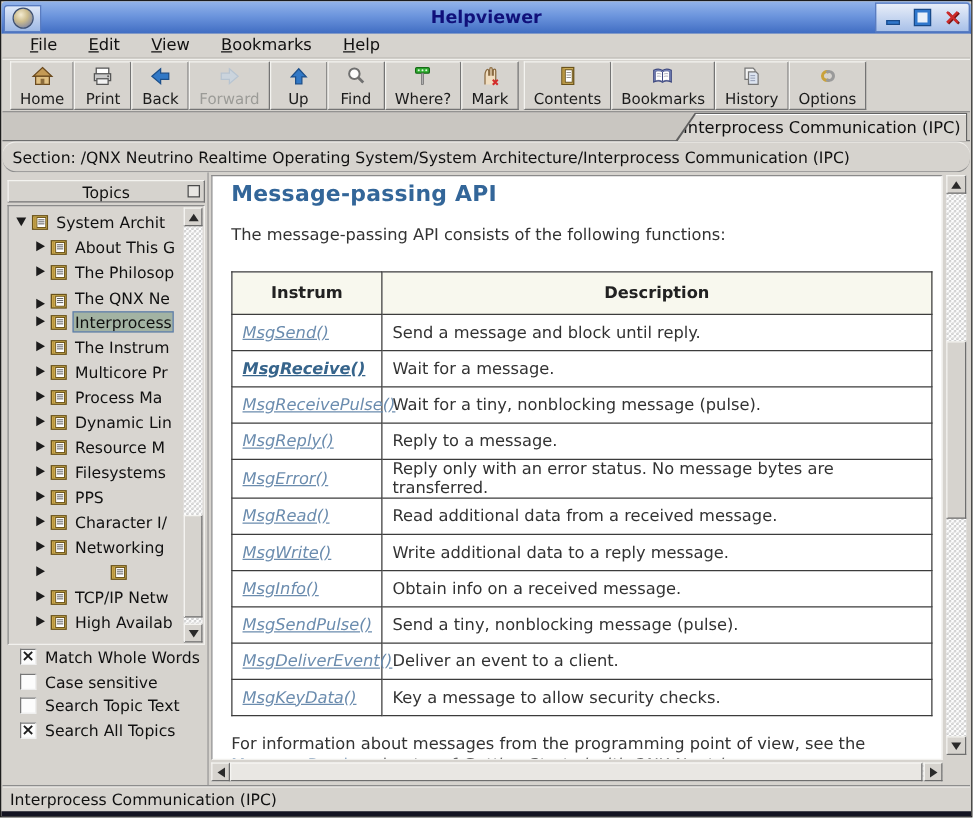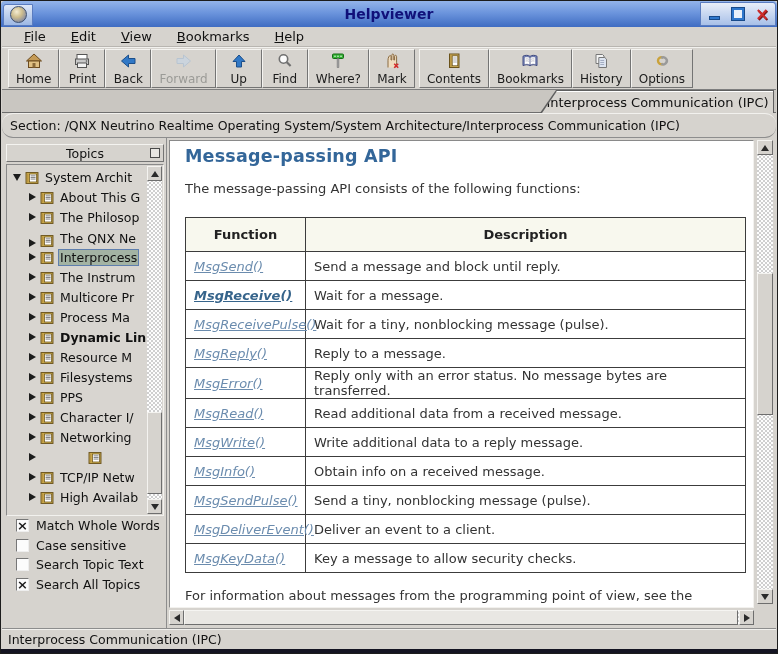--- a/index.html
+++ b/index.html
@@ -392,21 +392,21 @@
             <div class="tree-row" style="padding-left: 22px;">
               <span class="tri right"></span>
               <span class="tree-ico"><svg width="14" height="14" viewBox="0 0 13 13">
                   <rect x="1" y="1.5" width="11" height="10" fill="#e6c75f" stroke="#6a521a"></rect>
                   <rect x="1.8" y="2.3" width="1.6" height="8.4" fill="#b89440"></rect>
                   <rect x="4.2" y="2.8" width="6.6" height="7.4" fill="#fff" stroke="#6a521a" stroke-width="0.7"></rect>
                   <path d="M5.2 4.5h4.6M5.2 6h4.6M5.2 7.5h4.6" stroke="#555" stroke-width="0.7"></path>
                 </svg></span>
               <span class="tree-label">Process Ma</span>
             </div>
-            <div class="tree-row" style="padding-left: 22px; font-weight: bold;">
+            <div class="tree-row" style="padding-left: 22px;">
               <span class="tri right"></span>
               <span class="tree-ico"><svg width="14" height="14" viewBox="0 0 13 13">
                   <rect x="1" y="1.5" width="11" height="10" fill="#e6c75f" stroke="#6a521a"></rect>
                   <rect x="1.8" y="2.3" width="1.6" height="8.4" fill="#b89440"></rect>
                   <rect x="4.2" y="2.8" width="6.6" height="7.4" fill="#fff" stroke="#6a521a" stroke-width="0.7"></rect>
                   <path d="M5.2 4.5h4.6M5.2 6h4.6M5.2 7.5h4.6" stroke="#555" stroke-width="0.7"></path>
                 </svg></span>
               <span class="tree-label">Dynamic Lin</span>
             </div>
             <div class="tree-row" style="padding-left: 22px;">
@@ -525,21 +525,21 @@
       <div class="page">
         <div class="doc-heading">Message-passing API</div>
         <div class="doc-intro">The message-passing API consists of the following functions:</div>
         <table class="api">
           <colgroup>
               <col class="c1">
               <col class="c2">
             </colgroup>
           <thead>
               <tr id="api-head">
-                <th>Function</th>
+                <th>Instrum</th>
                 <th>Description</th>
               </tr>
             </thead>
           <tbody id="api-body">
               <tr>
                 <td><a href="#" class="fn-link">MsgSend()</a></td>
                 <td>Send a message and block until reply.</td>
               </tr>
               <tr>
                 <td><a href="#" class="fn-link bold">MsgReceive()</a></td>

